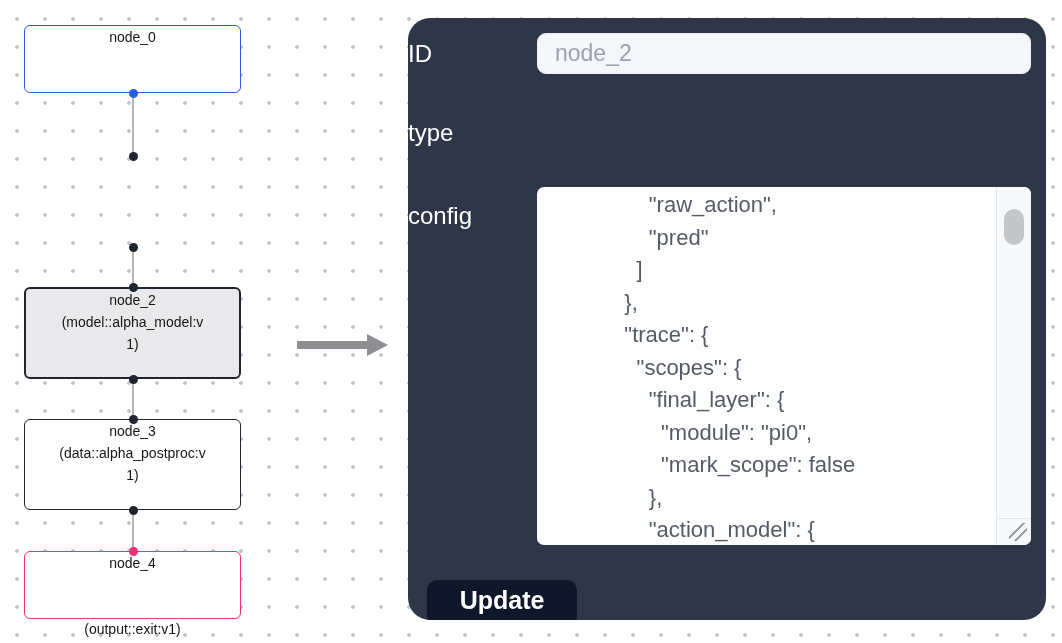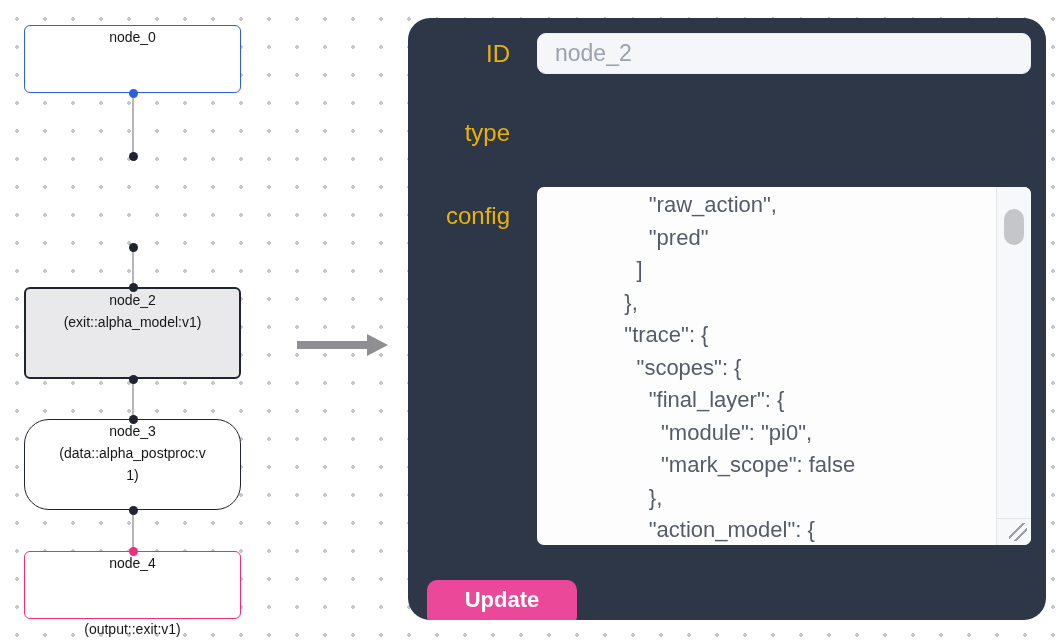--- a/index.html
+++ b/index.html
@@ -17,21 +17,21 @@
     position:absolute; left:24px; width:217px; background:#fff;
     border:1.5px solid #1f2430; border-radius:6px;
     display:flex; flex-direction:column; align-items:center;
     text-align:center; color:#161616; font-size:14px; line-height:22px;
     padding:0 30px; cursor:pointer;
   }
   .flow-node .sub { word-break:break-all; }
   .n0 { top:25px;  height:68px; border-color:#2b5fd9; }
   .n1 { top:156px; height:91px; }
   .n2 { top:287px; height:92px; background:#e9e9eb; border-width:2px; }
-  .n3 { top:419px; height:91px;border-radius:25px; }
+  .n3 { top:419px; height:91px; }
   .n4 { top:551px; height:68px; border-color:#ee2d7d;gap:44px; }
 
   .edge { position:absolute; left:132px; width:1.5px; background:#b5b5ba; }
   .e0 { top:93px;  height:63px; }
   .e1 { top:247px; height:40px; }
   .e2 { top:379px; height:40px; }
   .e3 { top:510px; height:41px; }
 
   .handle { position:absolute; left:128.5px; width:9px; height:9px; border-radius:50%; background:#1f2430; cursor:crosshair; }
   .h-blue { background:#2b5fd9; }
@@ -40,22 +40,22 @@
   
   .anno-label { position:absolute; left:298px; top:300px; width:70px; font-size:30px; color:#3a3a3a; letter-spacing:1px; white-space:nowrap; }
   .anno-arrow-shaft { position:absolute; left:297px; top:341px; width:72px; height:8px; background:#8e8e93; }
   .anno-arrow-head  { position:absolute; left:367px; top:334px; width:0; height:0;
     border-top:11px solid transparent; border-bottom:11px solid transparent; border-left:21px solid #8e8e93; }
 
   
   .panel { position:absolute; left:408px; top:18px; width:638px; height:602px;
     background:#2d3748; border-radius:22px; overflow:hidden; }
 
-  .flabel { position:absolute; left:0; width:102px; text-align:right;
-    font-size:24px; color:#eab308; }
+  .flabel { position:absolute; left:0; width:102px; text-align:left;
+    font-size:24px; color:#ffffff; }
   .lbl-id     { top:22px; }
   .lbl-type   { top:101px; }
   .lbl-config { top:184px; }
 
   .field { position:absolute; left:129px; width:494px; height:41px;
     background:#f5f6f9; border:1px solid #eceef4; border-radius:9px;
     color:#9aa2ae; font-size:23px; padding:0 17px;
     font-family:"Liberation Sans","DejaVu Sans",sans-serif; outline:none; }
   .fld-id   { top:15px; }
   .fld-type { top:94px; }
@@ -68,40 +68,40 @@
     background:#f7f8f9; border-left:1px solid #e4e5e8; }
   .cfg-thumb { position:absolute; left:7px; top:22px; width:20px; height:36px;
     background:#c4c6c9; border-radius:10px; cursor:pointer; }
   .cfg-corner { position:absolute; right:0; bottom:0; width:35px; height:27px;
     background:#f7f8f9; border-left:1px solid #e4e5e8; border-top:1px solid #e4e5e8; }
   .cfg-resize { position:absolute; right:4px; bottom:4px; width:18px; height:18px; cursor:nwse-resize;
     background:linear-gradient(135deg, transparent 38%, #9aa0a6 38%, #9aa0a6 46%, transparent 46%,
                                transparent 62%, #9aa0a6 62%, #9aa0a6 70%, transparent 70%); }
 
   .update-btn { position:absolute; left:19px; top:562px; width:150px; height:46px;
-    background:#ec4899; border:none; border-radius:10px; color:#fff;
-    font-size:22px; font-weight:600; font-family:"Liberation Sans","DejaVu Sans",sans-serif;
+    background:#0f172a; border:none; border-radius:10px; color:#fff;
+    font-size:25px; font-weight:600; font-family:"Liberation Sans","DejaVu Sans",sans-serif;
     cursor:pointer; padding-bottom:6px; }
 </style>
 </head>
 <body>
 
 <div class="stage">
 
   <div class="edge e0"></div>
   <div class="edge e1"></div>
   <div class="edge e2"></div>
   <div class="edge e3"></div>
 
   <div class="flow-node n0">
     <div>node_0</div>
   </div>
   <div class="flow-node n2">
     <div>node_2</div>
-    <div class="sub">(exit::alpha_model:v1)</div>
+    <div class="sub">(model::alpha_model:v1)</div>
   </div>
   <div class="flow-node n3">
     <div>node_3</div>
     <div class="sub">(data::alpha_postproc:v1)</div>
   </div>
   <div class="flow-node n4">
     <div>node_4</div>
     <div class="sub">(output::exit:v1)</div>
   </div>
 

